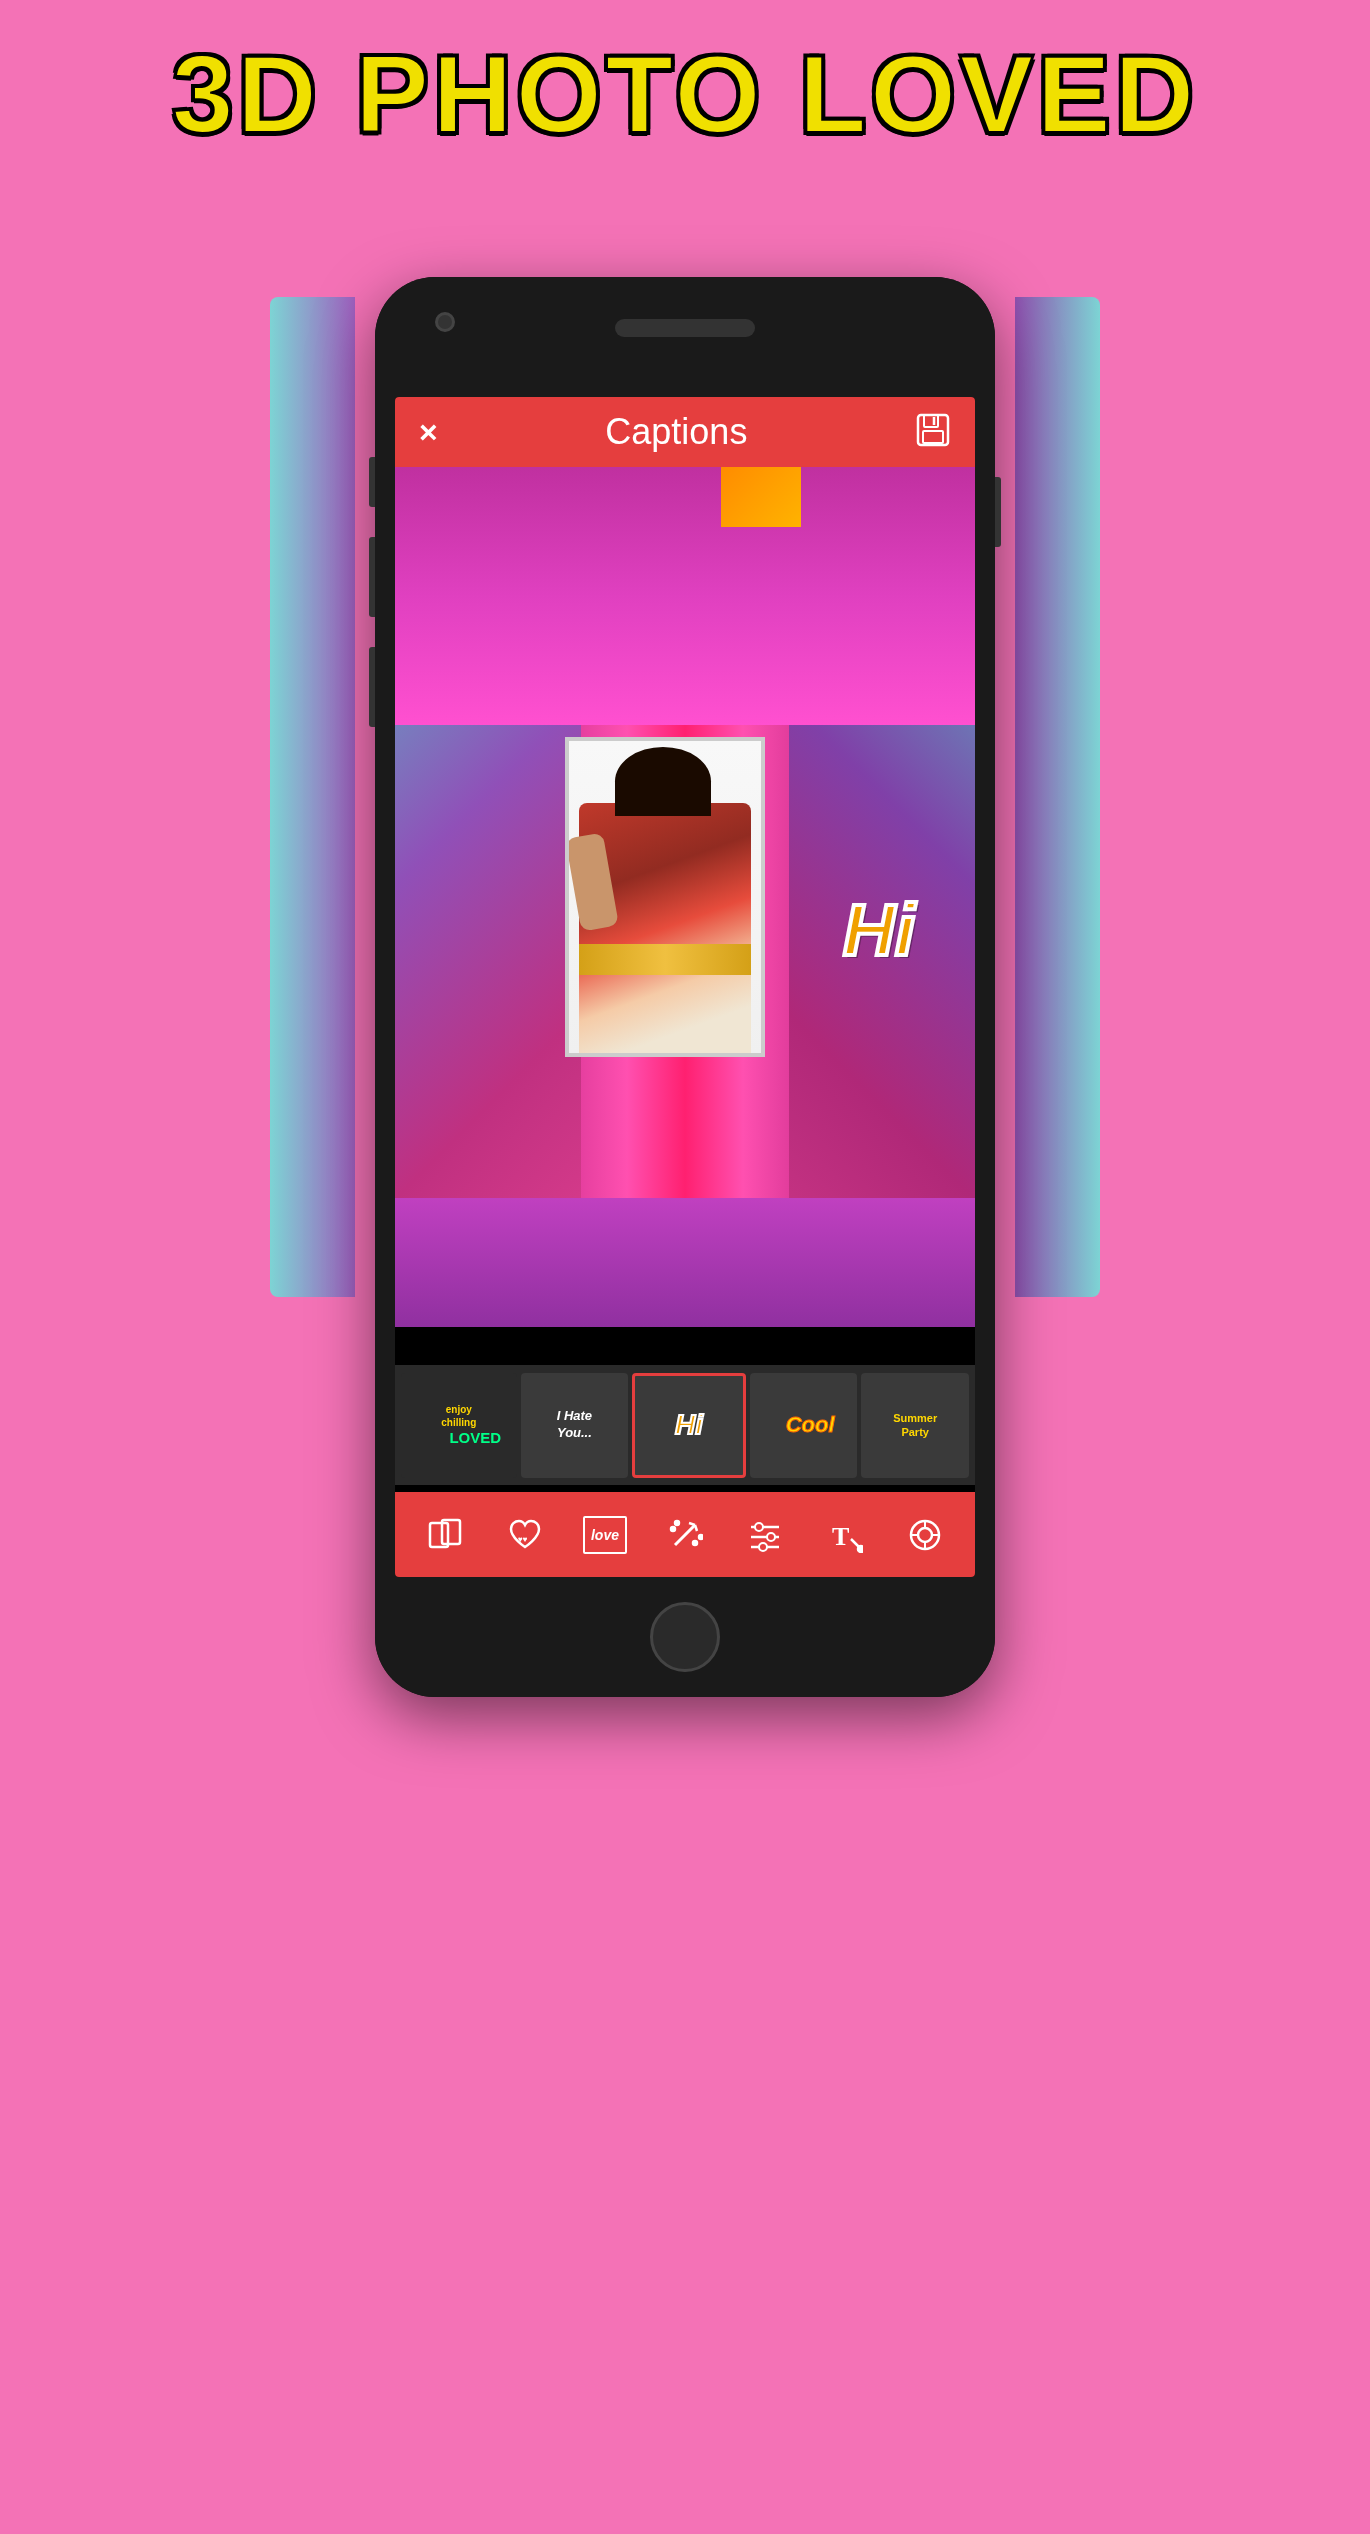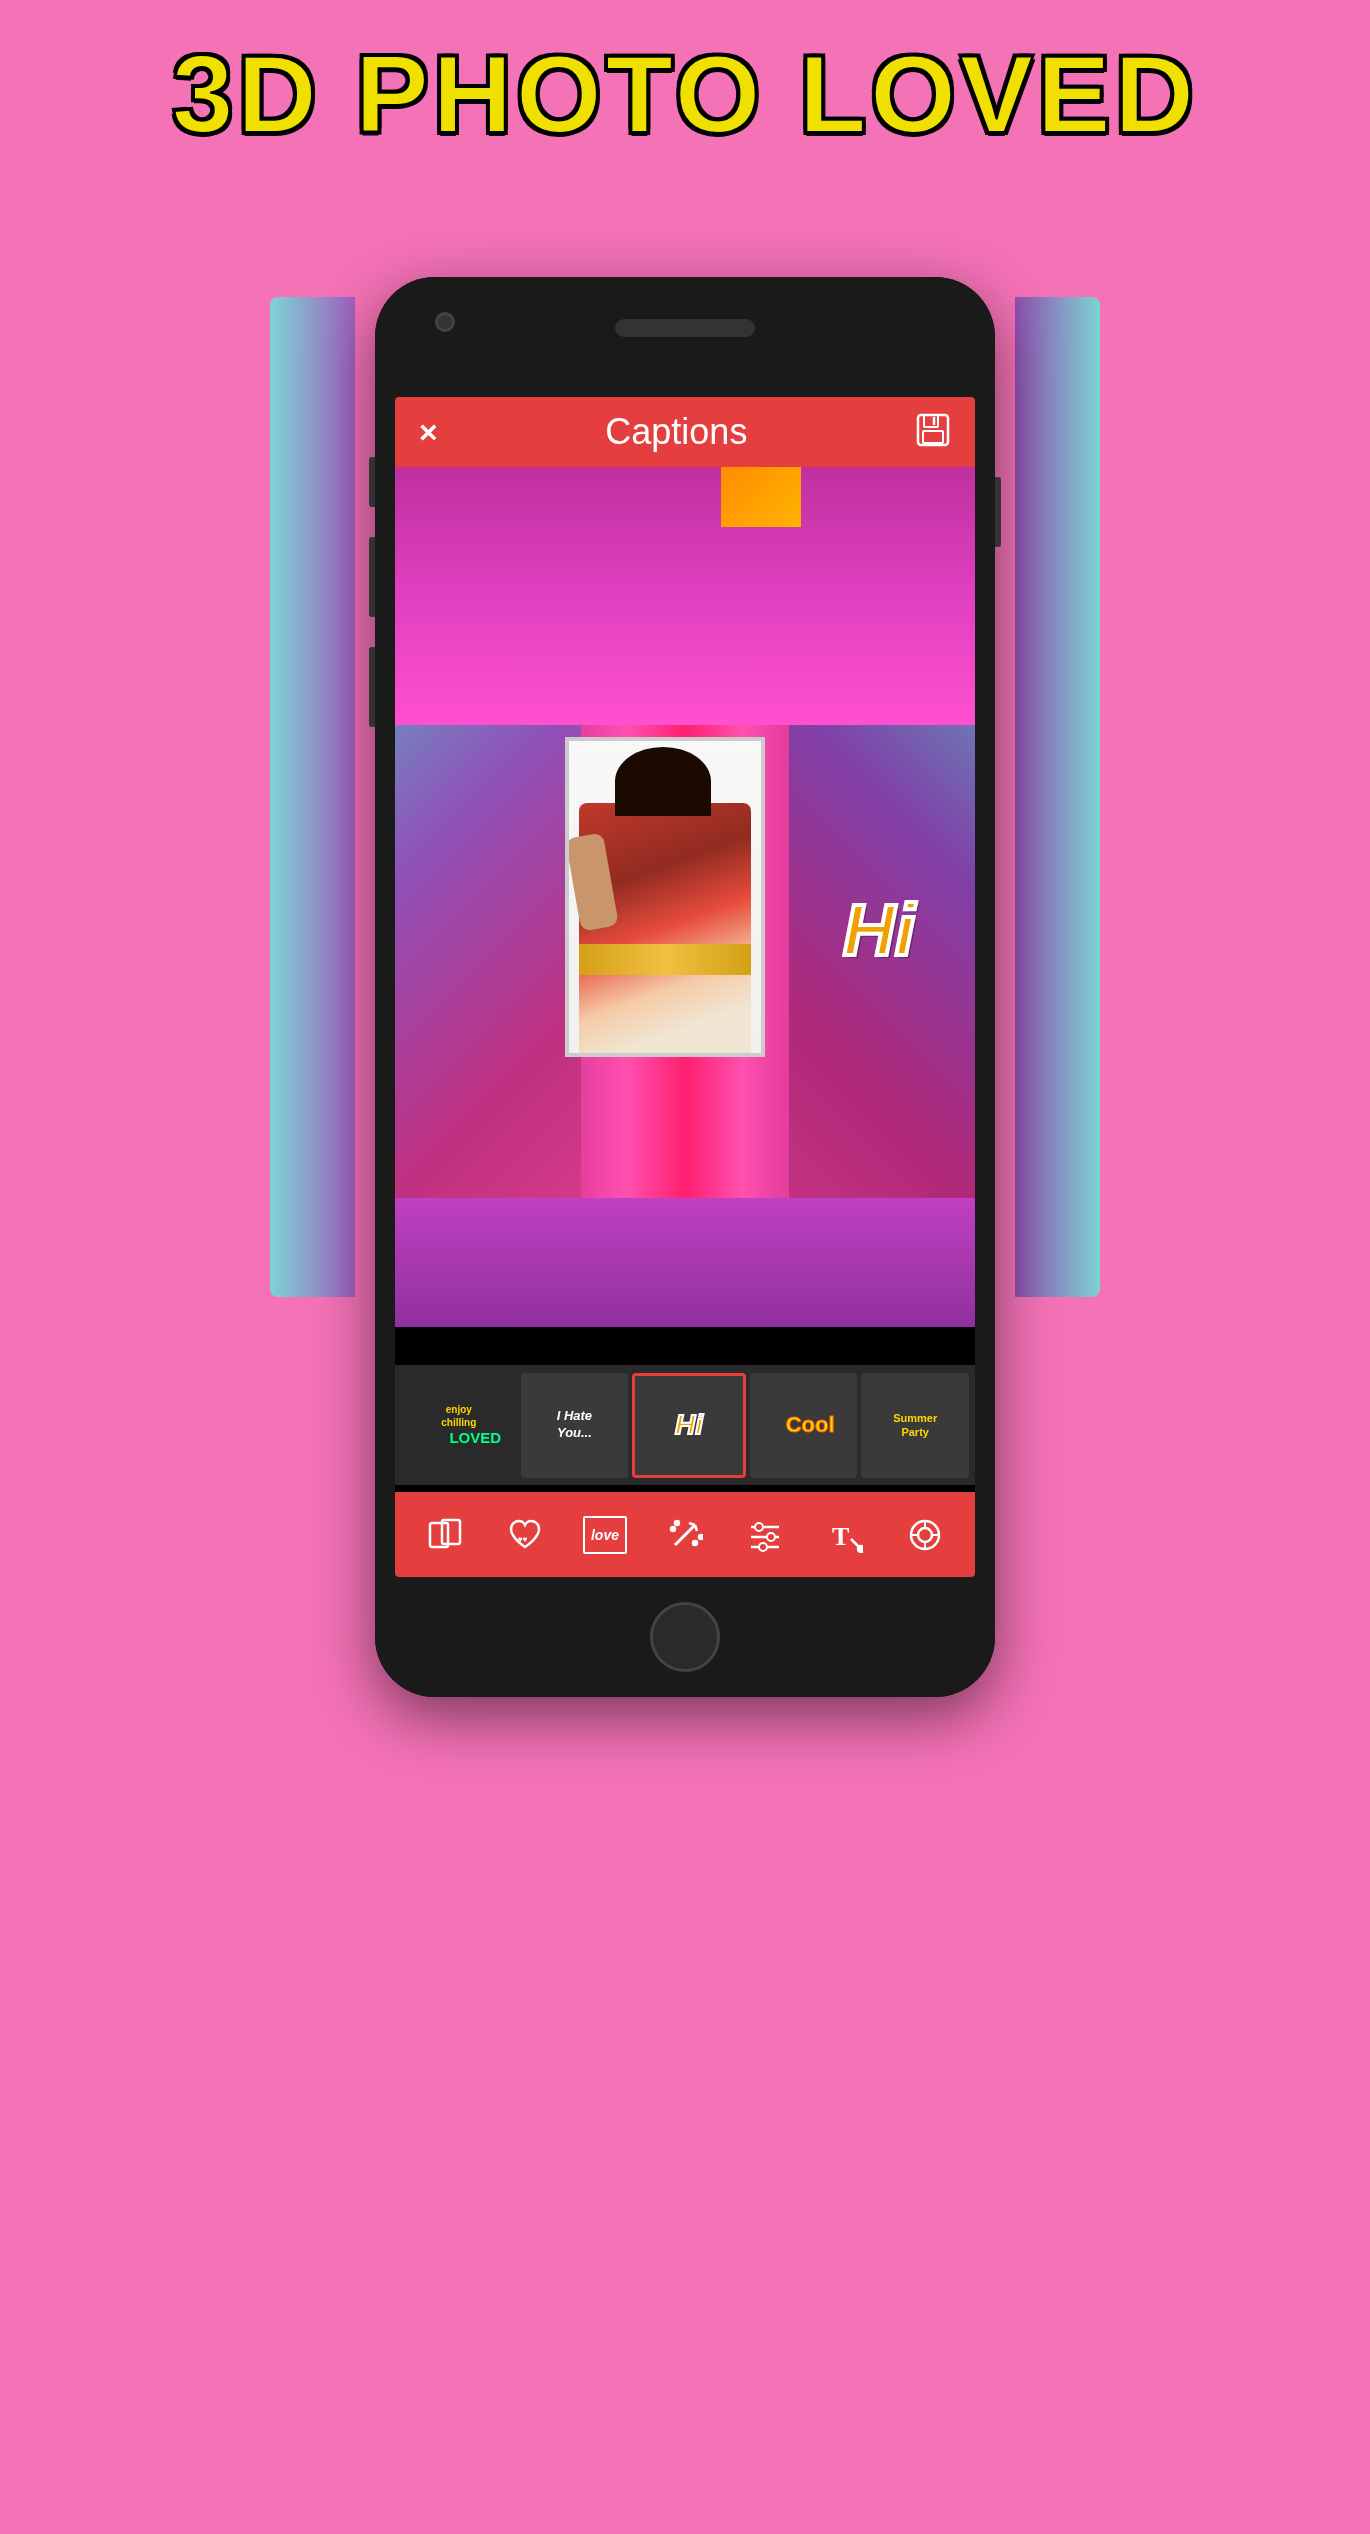--- a/index.html
+++ b/index.html
@@ -233,20 +233,21 @@
       color: #f0a000;
       font-size: 28px;
       font-weight: 900;
       font-style: italic;
       -webkit-text-stroke: 2px white;
     }
     .sticker-cool {
       color: #ffd700;
       font-size: 22px;
       font-weight: 900;
+      font-style: italic;
       margin-left: 13px;
       -webkit-text-stroke: 1px #ff6600;
     }
 
     
     .tool-bar {
       position: absolute;
       bottom: 0;
       left: 0;
       right: 0;

